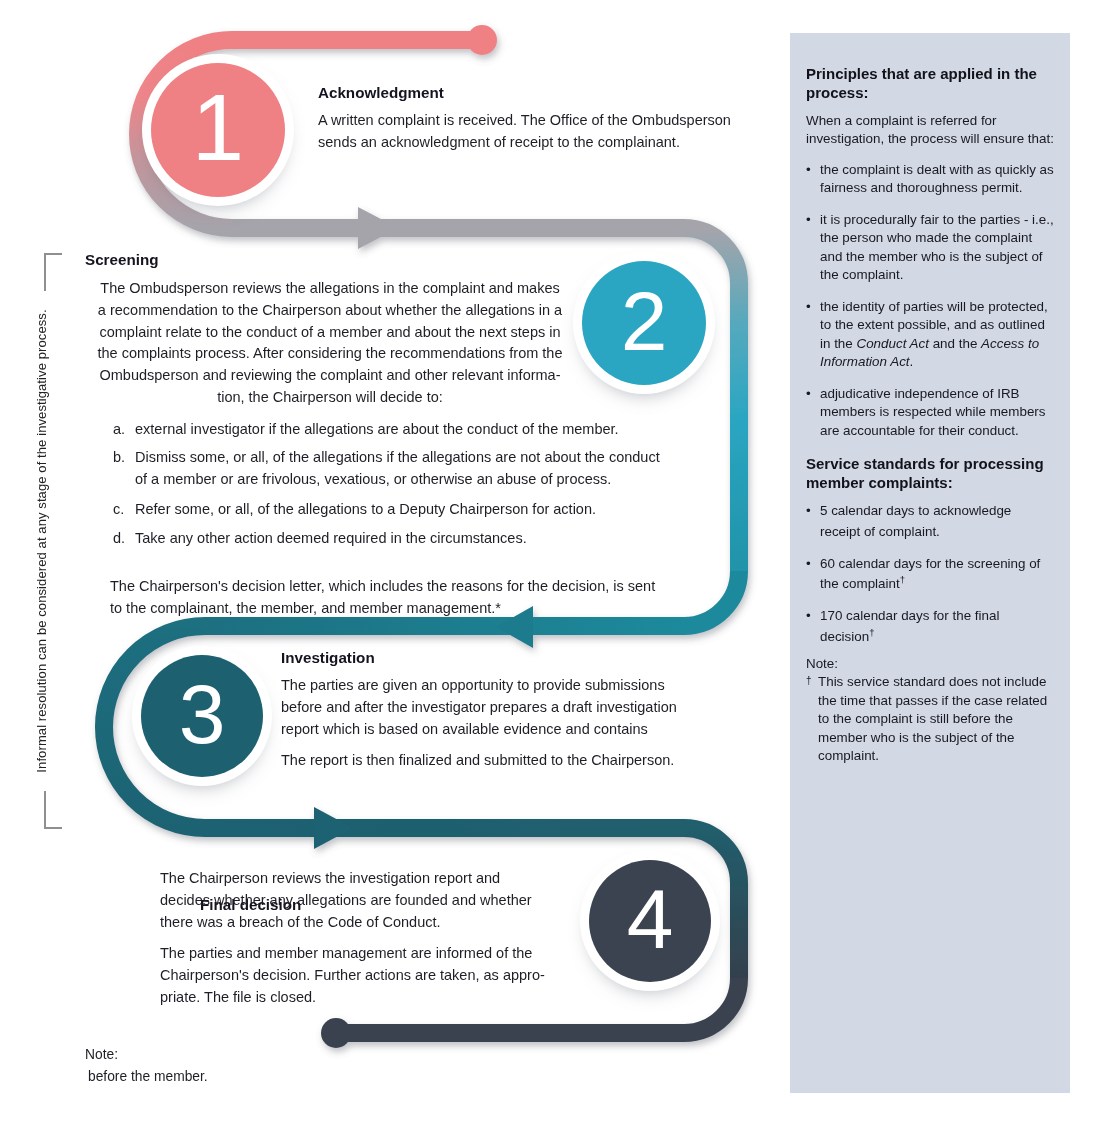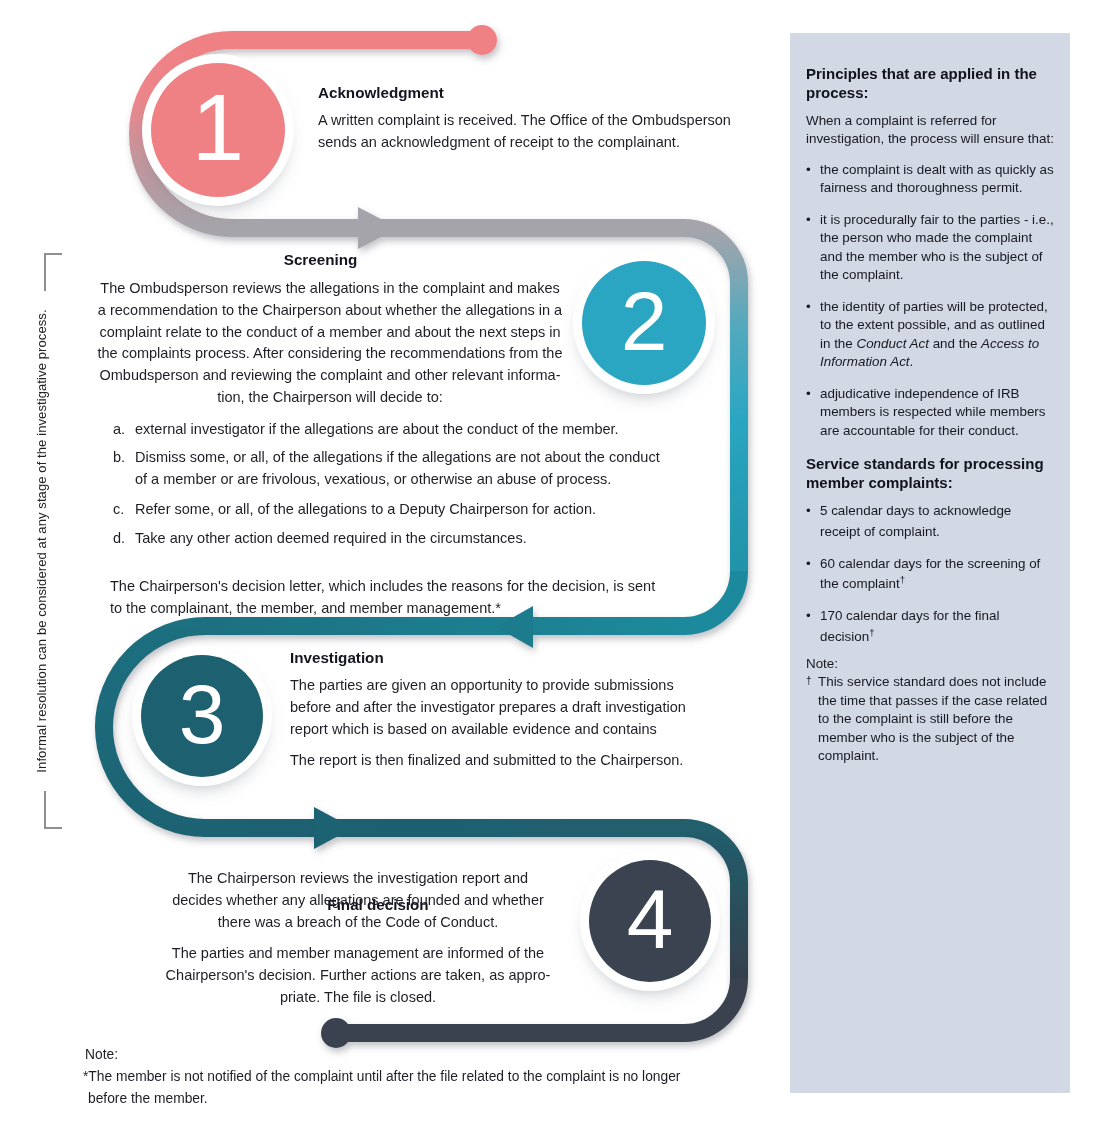--- a/index.html
+++ b/index.html
@@ -8,21 +8,21 @@
   .abs{position:absolute;}
   svg{position:absolute;left:0;top:0;}
   
   .badge{position:absolute;border-radius:50%;display:flex;align-items:center;justify-content:center;
          color:#fff;box-shadow:0 0 0 9px #ffffff,0 9px 18px rgba(104,110,122,0.50);z-index:3;}
   .badge span{line-height:1;transform:translateY(-2px);}
   
   .h{font-weight:bold;font-size:15.2px;color:#141420;}
   .line{white-space:nowrap;font-size:14.5px;line-height:21.8px;}
   .c{text-align:center;}
-  .r{text-align:center;}
+  .r{text-align:left;}
   .listitem{display:flex;margin-bottom:6px;}
   .listlabel{width:22px;flex:0 0 22px;font-size:14.5px;line-height:22px;}
   .listlines .line{line-height:22px;}
   
   .vlabel{position:absolute;left:41px;top:541px;transform:translate(-50%,-50%) rotate(-90deg);
           white-space:nowrap;font-size:13px;color:#222;letter-spacing:0.1px;}
   .bracket-top{position:absolute;left:44px;top:253px;width:16px;height:36px;
           border-left:2px solid #8f8f8f;border-top:2px solid #8f8f8f;}
   .bracket-bottom{position:absolute;left:44px;top:791px;width:16px;height:36px;
           border-left:2px solid #8f8f8f;border-bottom:2px solid #8f8f8f;}
@@ -156,42 +156,41 @@
       <div class="listlines">
         <div class="line">Take any other action deemed required in the circumstances.</div>
       </div>
     </div>
   </div>
   <div class="abs" style="left:110px;top:576px;">
     <div class="line">The Chairperson's decision letter, which includes the reasons for the decision, is sent</div>
     <div class="line">to the complainant, the member, and member management.*</div>
   </div>
 
-  <div class="abs" style="left:290px;top:649px;">
+  <div class="abs" style="left:281px;top:649px;">
     <div class="h" style="margin-bottom:9px;">Investigation</div>
     <div class="line">The parties are given an opportunity to provide submissions</div>
     <div class="line">before and after the investigator prepares a draft investigation</div>
     <div class="line">report which is based on available evidence and contains</div>
     <div class="line" style="margin-top:10px;">The report is then finalized and submitted to the Chairperson.</div>
   </div>
 
   <div class="abs h r" style="left:200px;top:896px;width:356px;">Final decision</div>
   <div class="abs r" style="left:160px;top:868px;width:396px;">
     <div class="line r">The Chairperson reviews the investigation report and</div>
     <div class="line r">decides whether any allegations are founded and whether</div>
     <div class="line r">there was a breach of the Code of Conduct.</div>
     <div style="height:10px;"></div>
     <div class="line r">The parties and member management are informed of the</div>
     <div class="line r">Chairperson's decision. Further actions are taken, as appro-</div>
     <div class="line r">priate. The file is closed.</div>
   </div>
 
   <div class="footnote">
     <div>Note:</div>
-    <div style="margin-left:-2px;">*The member is not notified of the complaint until after the file related to the complaint is no longer</div>
     <div style="margin-left:3px;">before the member.</div>
   </div>
 
   <div class="sidebar">
     <div class="sb-h">Principles that are applied in the process:</div>
     <div class="sb-p">When a complaint is referred for investigation, the process will ensure that:</div>
 
     <div class="sb-bullet">
       <span class="sb-dot">•</span>
       <span>the complaint is dealt with as quickly as fairness and thoroughness permit.</span>

